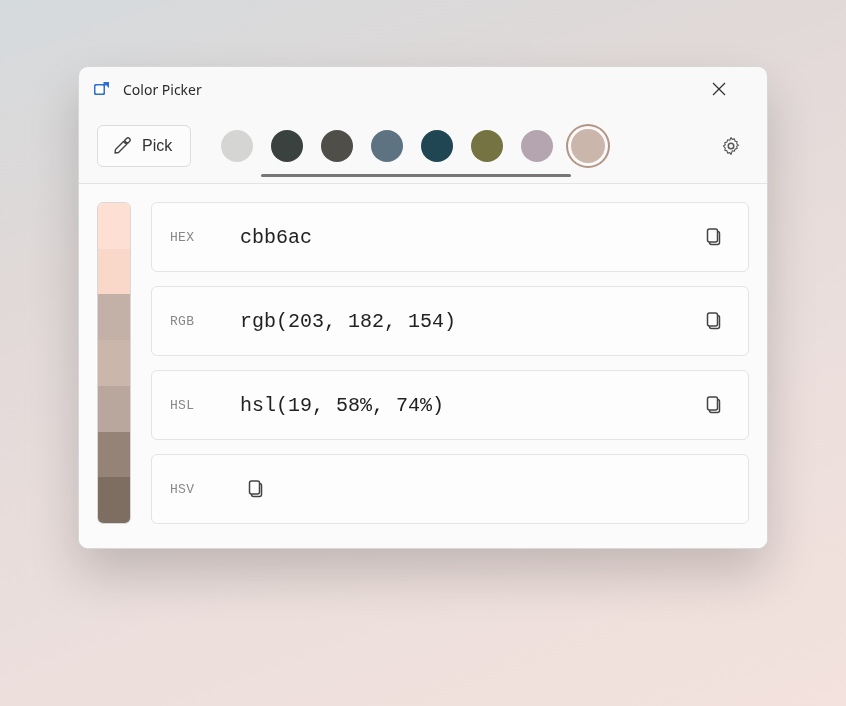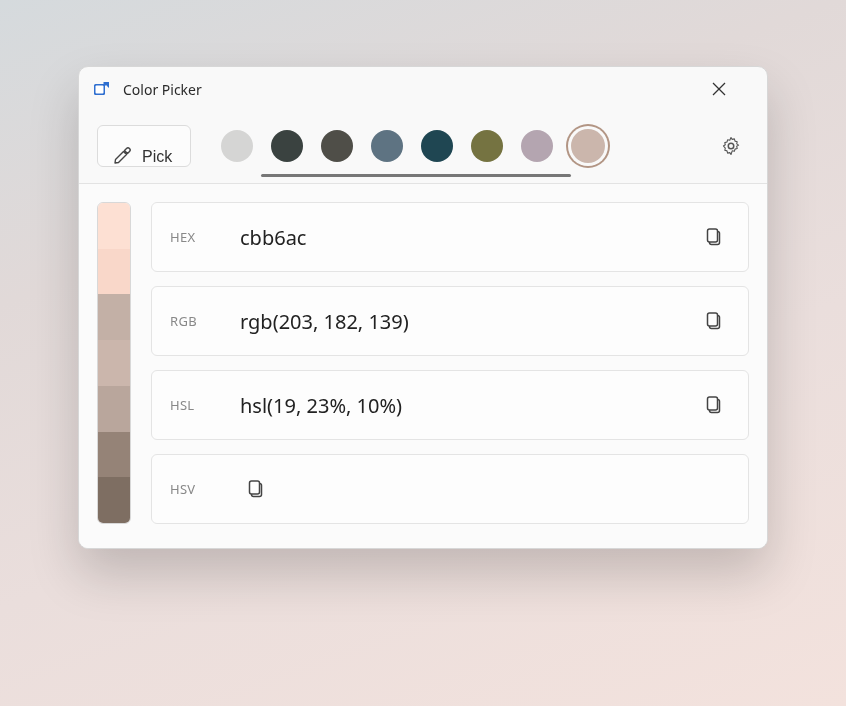--- a/index.html
+++ b/index.html
@@ -48,21 +48,21 @@
     padding: 14px 18px 16px 18px;
     border-bottom: 1px solid #e3e3e3;
     position: relative;
   }
   .pick-btn {
     height: 42px;
     padding: 0 18px 0 14px;
     background: #fcfcfc;
     border: 1px solid #dcdcdc;
     border-radius: 6px;
-    display: flex; align-items: flex-end;
+    display: flex; align-items: center;
     gap: 10px;
     font-size: 16px;
     color: #333;
     cursor: pointer;
   }
   .swatch-strip {
     display: flex;
     align-items: center;
     gap: 18px;
     margin-left: 30px;
@@ -94,20 +94,21 @@
     border-radius: 4px;
     margin-left: auto;
   }
 
   
   .content {
     display: flex;
     padding: 18px 18px 24px 18px;
     gap: 20px;
     background: #fbfbfb;
+    font-family: Liberation Mono, monospace;
   }
   .shade-strip {
     width: 34px;
     border: 1px solid #d8d8d8;
     border-radius: 6px;
     overflow: hidden;
     display: flex;
     flex-direction: column;
   }
   .shade { flex: 1; }
@@ -212,31 +213,31 @@
           <div class="format-value">cbb6ac</div>
           <div class="copy-btn">
             <svg width="18" height="20" viewBox="0 0 18 20">
               <rect x="4.5" y="4.5" width="10" height="13" rx="2" fill="none" stroke="#444" stroke-width="1.5"></rect>
               <rect x="2.5" y="2" width="10" height="13" rx="2" fill="#fdfdfd" stroke="#444" stroke-width="1.5"></rect>
             </svg>
           </div>
         </div>
         <div class="format-row">
           <div class="format-label">RGB</div>
-          <div class="format-value">rgb(203, 182, 139)</div>
+          <div class="format-value">rgb(203, 182, 154)</div>
           <div class="copy-btn">
             <svg width="18" height="20" viewBox="0 0 18 20">
               <rect x="4.5" y="4.5" width="10" height="13" rx="2" fill="none" stroke="#444" stroke-width="1.5"></rect>
               <rect x="2.5" y="2" width="10" height="13" rx="2" fill="#fdfdfd" stroke="#444" stroke-width="1.5"></rect>
             </svg>
           </div>
         </div>
         <div class="format-row">
           <div class="format-label">HSL</div>
-          <div class="format-value">hsl(19, 23%, 10%)</div>
+          <div class="format-value">hsl(19, 58%, 74%)</div>
           <div class="copy-btn">
             <svg width="18" height="20" viewBox="0 0 18 20">
               <rect x="4.5" y="4.5" width="10" height="13" rx="2" fill="none" stroke="#444" stroke-width="1.5"></rect>
               <rect x="2.5" y="2" width="10" height="13" rx="2" fill="#fdfdfd" stroke="#444" stroke-width="1.5"></rect>
             </svg>
           </div>
         </div>
         <div class="format-row">
           <div class="format-label">HSV</div>
           <div class="copy-btn">

